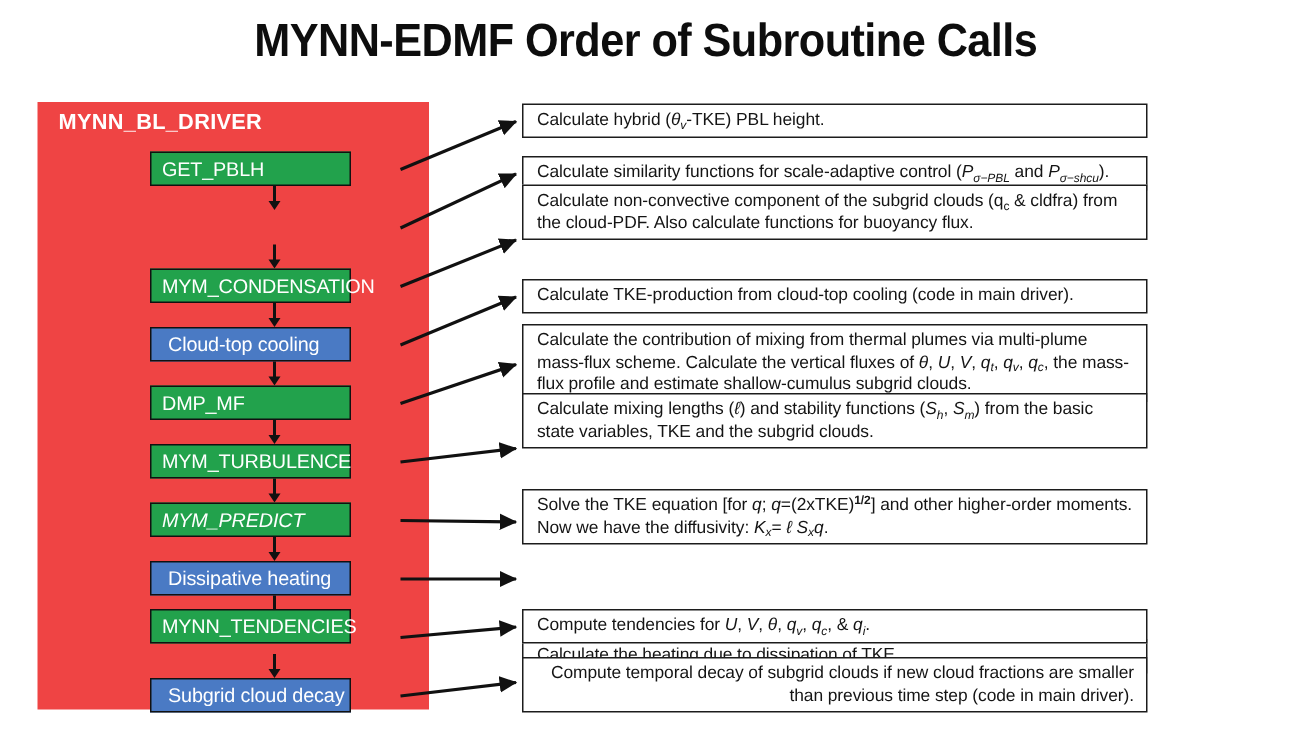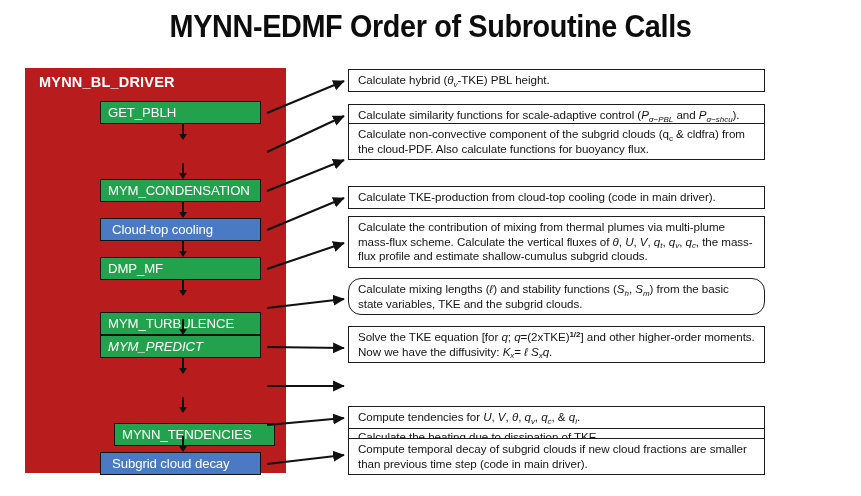--- a/index.html
+++ b/index.html
@@ -33,37 +33,37 @@
     white-space: nowrap;
   }
 
   
   #driver-panel {
     position: absolute;
     left: 25px;
     top: 68px;
     width: 261px;
     height: 405px;
-    background: #b91c1c;
+    background: #ef4444;
   }
   #driver-panel-label {
     position: absolute;
     left: 14px;
     top: 6px;
     font-size: 14.5px;
     font-weight: bold;
     color: #ffffff;
     letter-spacing: 0.2px;
   }
 
   
   .flow-box {
     position: absolute;
     left: 75px;
-    width: 161px;
+    width: 134px;
     height: 23px;
     box-sizing: border-box;
     border: 1.6px solid #111111;
     display: flex;
     align-items: center;
     padding-left: 7px;
     font-size: 13.2px;
     color: #ffffff;
     letter-spacing: -0.1px;
     white-space: nowrap;
@@ -146,29 +146,30 @@
 
   <div class="flow-box green" style="top:111px;">MYM_CONDENSATION</div>
   <div class="v-arrow" style="top:134px;height:11px;"></div>
 
   <div class="flow-box blue" style="top:150px;">Cloud-top cooling</div>
   <div class="v-arrow" style="top:173px;height:11px;"></div>
 
   <div class="flow-box green" style="top:189px;">DMP_MF</div>
   <div class="v-arrow" style="top:212px;height:11px;"></div>
 
-  <div class="flow-box green" style="top:244px;">MYM_TURBULENCE</div>
+  <div class="flow-box green" style="top:228px;">MYM_TURBULENCE</div>
   <div class="v-arrow" style="top:251px;height:11px;"></div>
 
   <div class="flow-box green" style="top:267px;font-style:italic;">MYM_PREDICT</div>
   <div class="v-arrow" style="top:290px;height:11px;"></div>
 
+  <div class="flow-box blue" style="top:306px;">Dissipative heating</div>
   <div class="v-arrow" style="top:329px;height:11px;"></div>
 
-  <div class="flow-box green" style="top:355px;margin-left:14px;">MYNN_TENDENCIES</div>
+  <div class="flow-box green" style="top:338px;">MYNN_TENDENCIES</div>
   <div class="v-arrow" style="top:368px;height:11px;"></div>
 
   <div class="flow-box blue" style="top:384px;">Subgrid cloud decay</div>
 </div>
 
 <svg id="connectors" viewBox="0 0 861 496" xmlns="http://www.w3.org/2000/svg">
   <defs>
     <marker id="arrowhead" markerWidth="6" markerHeight="6" refX="5.2" refY="3" orient="auto" markerUnits="strokeWidth">
       <path d="M0,0.4 L5.6,3 L0,5.6 z" fill="#111111"></path>
     </marker>
@@ -190,21 +191,21 @@
 <div class="desc-box" style="top:69px;">Calculate hybrid (<i>θ<sub>v</sub></i>-TKE) PBL height.</div>
 
 <div class="desc-box" style="top:104px;">Calculate similarity functions for scale-adaptive control (<i>P<sub>σ−PBL</sub></i> and <i>P<sub>σ−shcu</sub></i>).</div>
 
 <div class="desc-box" style="top:123px;">Calculate non-convective component of the subgrid clouds (q<sub>c</sub> &amp; cldfra) from the cloud-PDF. Also calculate functions for buoyancy flux.</div>
 
 <div class="desc-box" style="top:186px;">Calculate TKE-production from cloud-top cooling (code in main driver).</div>
 
 <div class="desc-box" style="top:216px;">Calculate the contribution of mixing from thermal plumes via multi-plume mass-flux scheme. Calculate the vertical fluxes of <i>θ</i>, <i>U</i>, <i>V</i>, <i>q<sub>t</sub></i>, <i>q<sub>v</sub></i>, <i>q<sub>c</sub></i>, the mass-flux profile and estimate shallow-cumulus subgrid clouds.</div>
 
-<div class="desc-box" style="top:278px;border-radius:13px;">Calculate mixing lengths (<i>ℓ</i>) and stability functions (<i>S<sub>h</sub></i>, <i>S<sub>m</sub></i>) from the basic state variables, TKE and the subgrid clouds.</div>
+<div class="desc-box" style="top:262px;">Calculate mixing lengths (<i>ℓ</i>) and stability functions (<i>S<sub>h</sub></i>, <i>S<sub>m</sub></i>) from the basic state variables, TKE and the subgrid clouds.</div>
 
 <div class="desc-box" style="top:326px;">Solve the TKE equation [for <i>q</i>; <i>q</i>=(2xTKE)<sup>1/2</sup>] and other higher-order moments. Now we have the diffusivity: <i>K<sub>x</sub></i>= <i>ℓ S<sub>x</sub>q</i>.</div>
 
 <div class="desc-box" style="top:390px;margin-top:36px;">Calculate the heating due to dissipation of TKE.</div>
 
 <div class="desc-box" style="top:406px;">Compute tendencies for <i>U</i>, <i>V</i>, <i>θ</i>, <i>q<sub>v</sub></i>, <i>q<sub>c</sub></i>, &amp; <i>q<sub>i</sub></i>.</div>
 
-<div class="desc-box" style="top:438px;">Compute temporal decay of subgrid clouds if new cloud fractions are smaller than previous time step (code in main driver).</div>
+<div class="desc-box" style="top:438px;text-align:right;">Compute temporal decay of subgrid clouds if new cloud fractions are smaller than previous time step (code in main driver).</div>
 
 </body></html>

